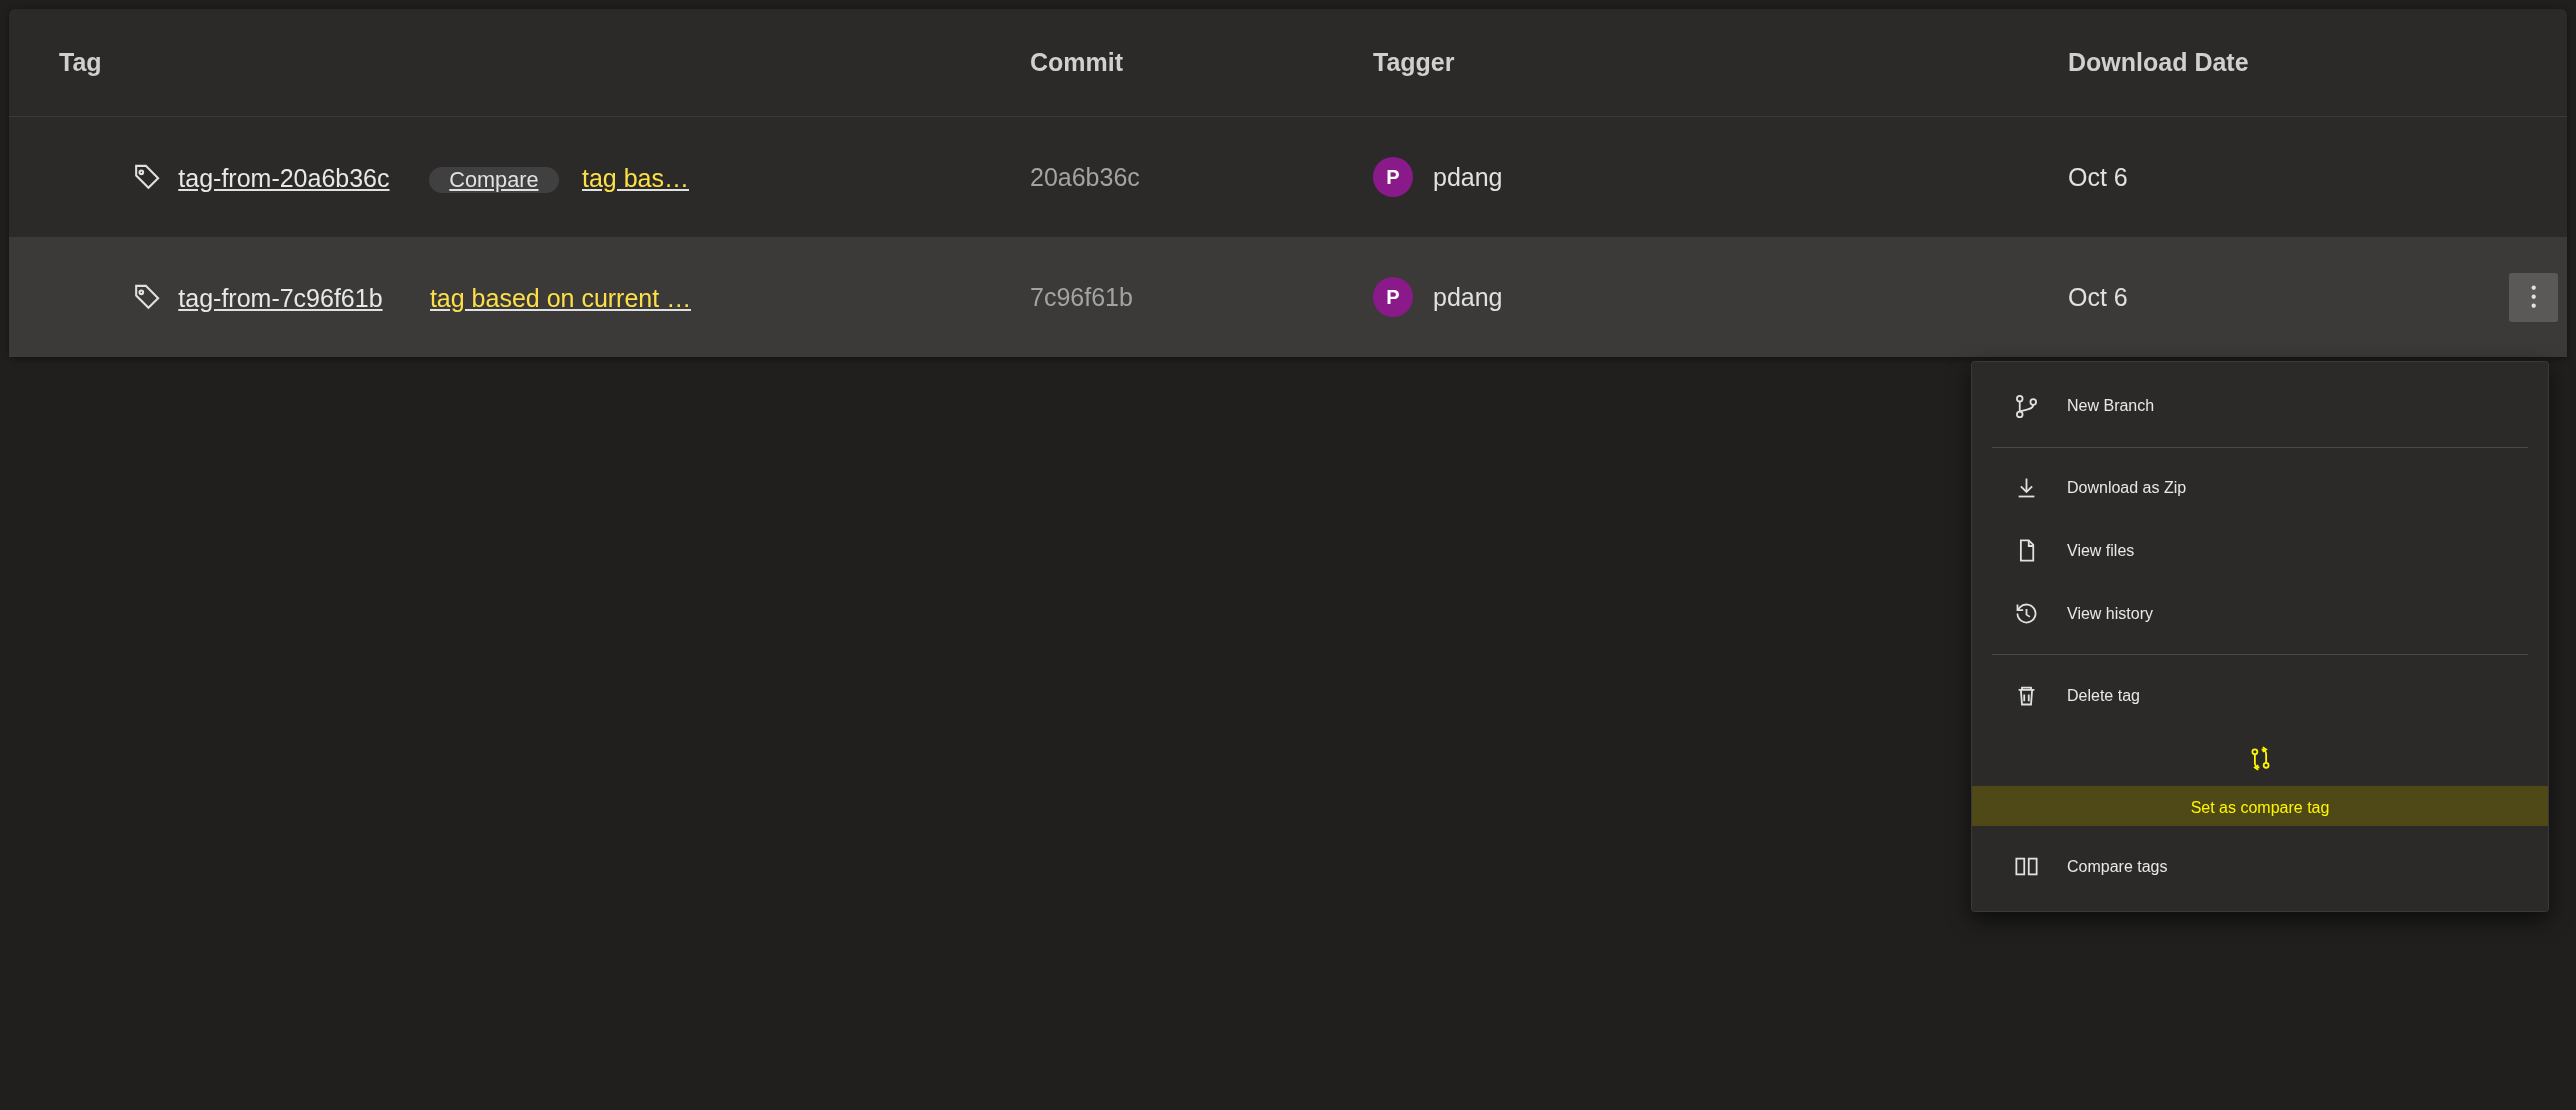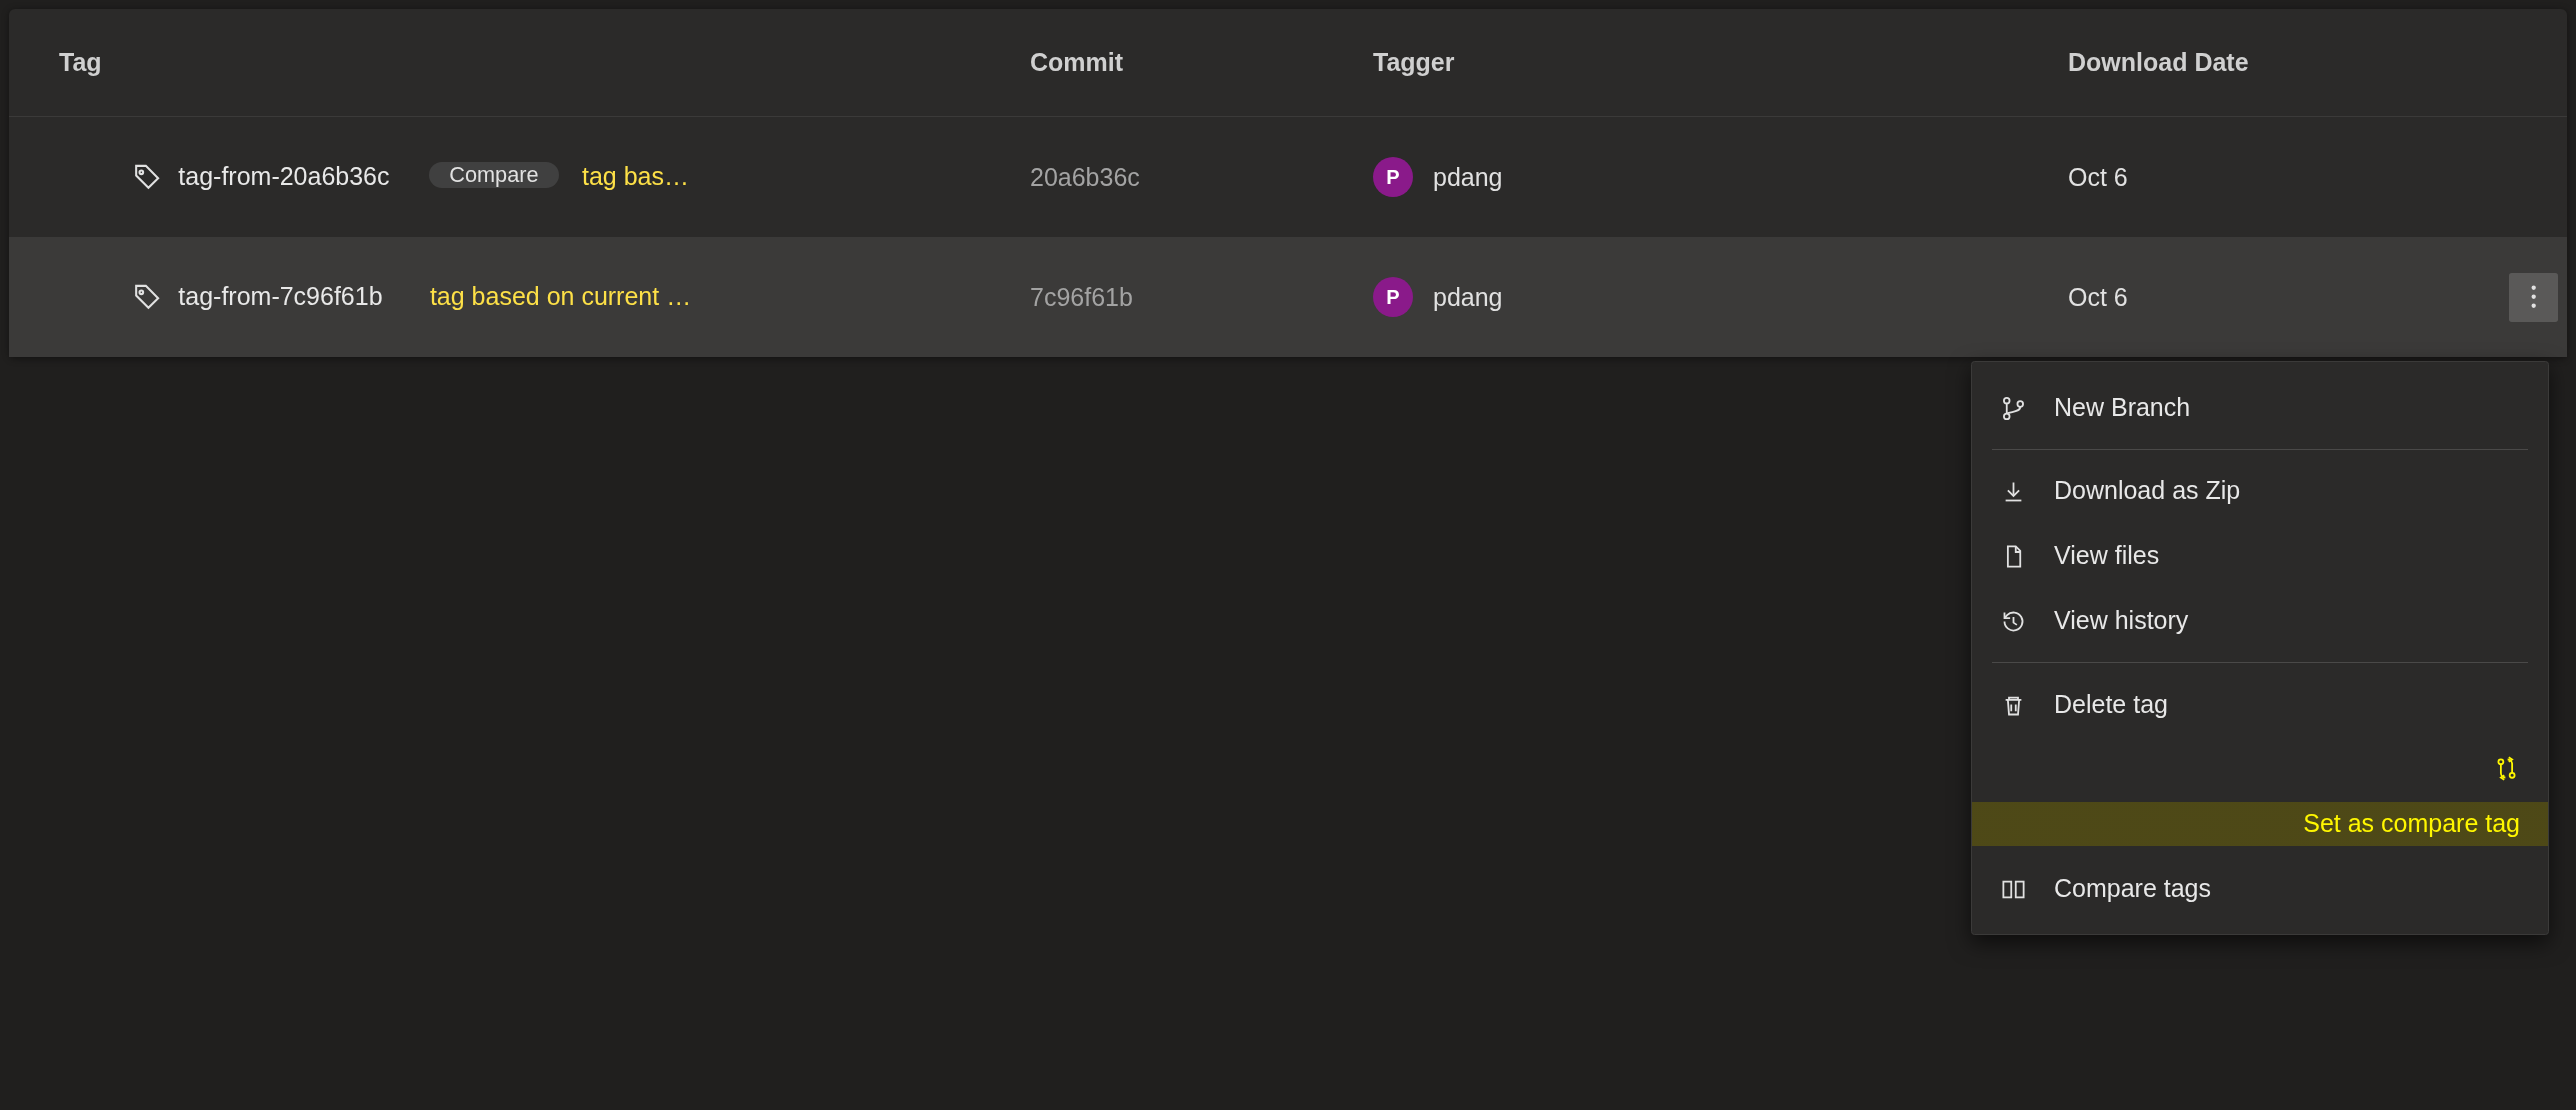--- a/index.html
+++ b/index.html
@@ -37,25 +37,26 @@
     align-items: center;
     height: 120px;
     padding: 0 9px 0 50px;
     font-size: 25px;
   }
   .data-row.active {
     background: #3b3a39;
   }
   .tag-cell {
     display: flex;
-    align-items: flex-start;
+    align-items: flex-end;
     gap: 16.3px;
     padding-left: 72px;
     overflow: hidden;
     white-space: nowrap;
+    text-decoration: underline;
   }
   .tag-icon {
     width: 31px;
     height: 31px;
     flex-shrink: 0;
     fill: none;
     stroke: #e1e1e1;
     stroke-width: 1.6;
   }
   .tag-name {
@@ -124,24 +125,24 @@
     width: 578px;
     background: #2b2a29;
     border: 0.9px solid #3b3a39;
     border-radius: 3.6px;
     box-shadow: 0 7.2px 21.7px rgba(0,0,0,0.6);
     padding: 12.6px 0;
     z-index: 10;
   }
   .menu-item {
     display: flex;
-    align-items: flex-end;
+    align-items: center;
     gap: 27px;
-    padding: 18px 28px;
-    font-size: 25px;
+    padding: 18px 41px;
+    font-size: 16px;
     color: #e8e8e8;
     cursor: pointer;
   }
   .menu-item.highlight {
     color: #fff700;
     background: linear-gradient(transparent 55%, rgba(120,110,0,0.45) 55%, rgba(120,110,0,0.45) 92%, transparent 92%);
     flex-direction: column;
   }
   .menu-sep {
     height: 0.9px;

